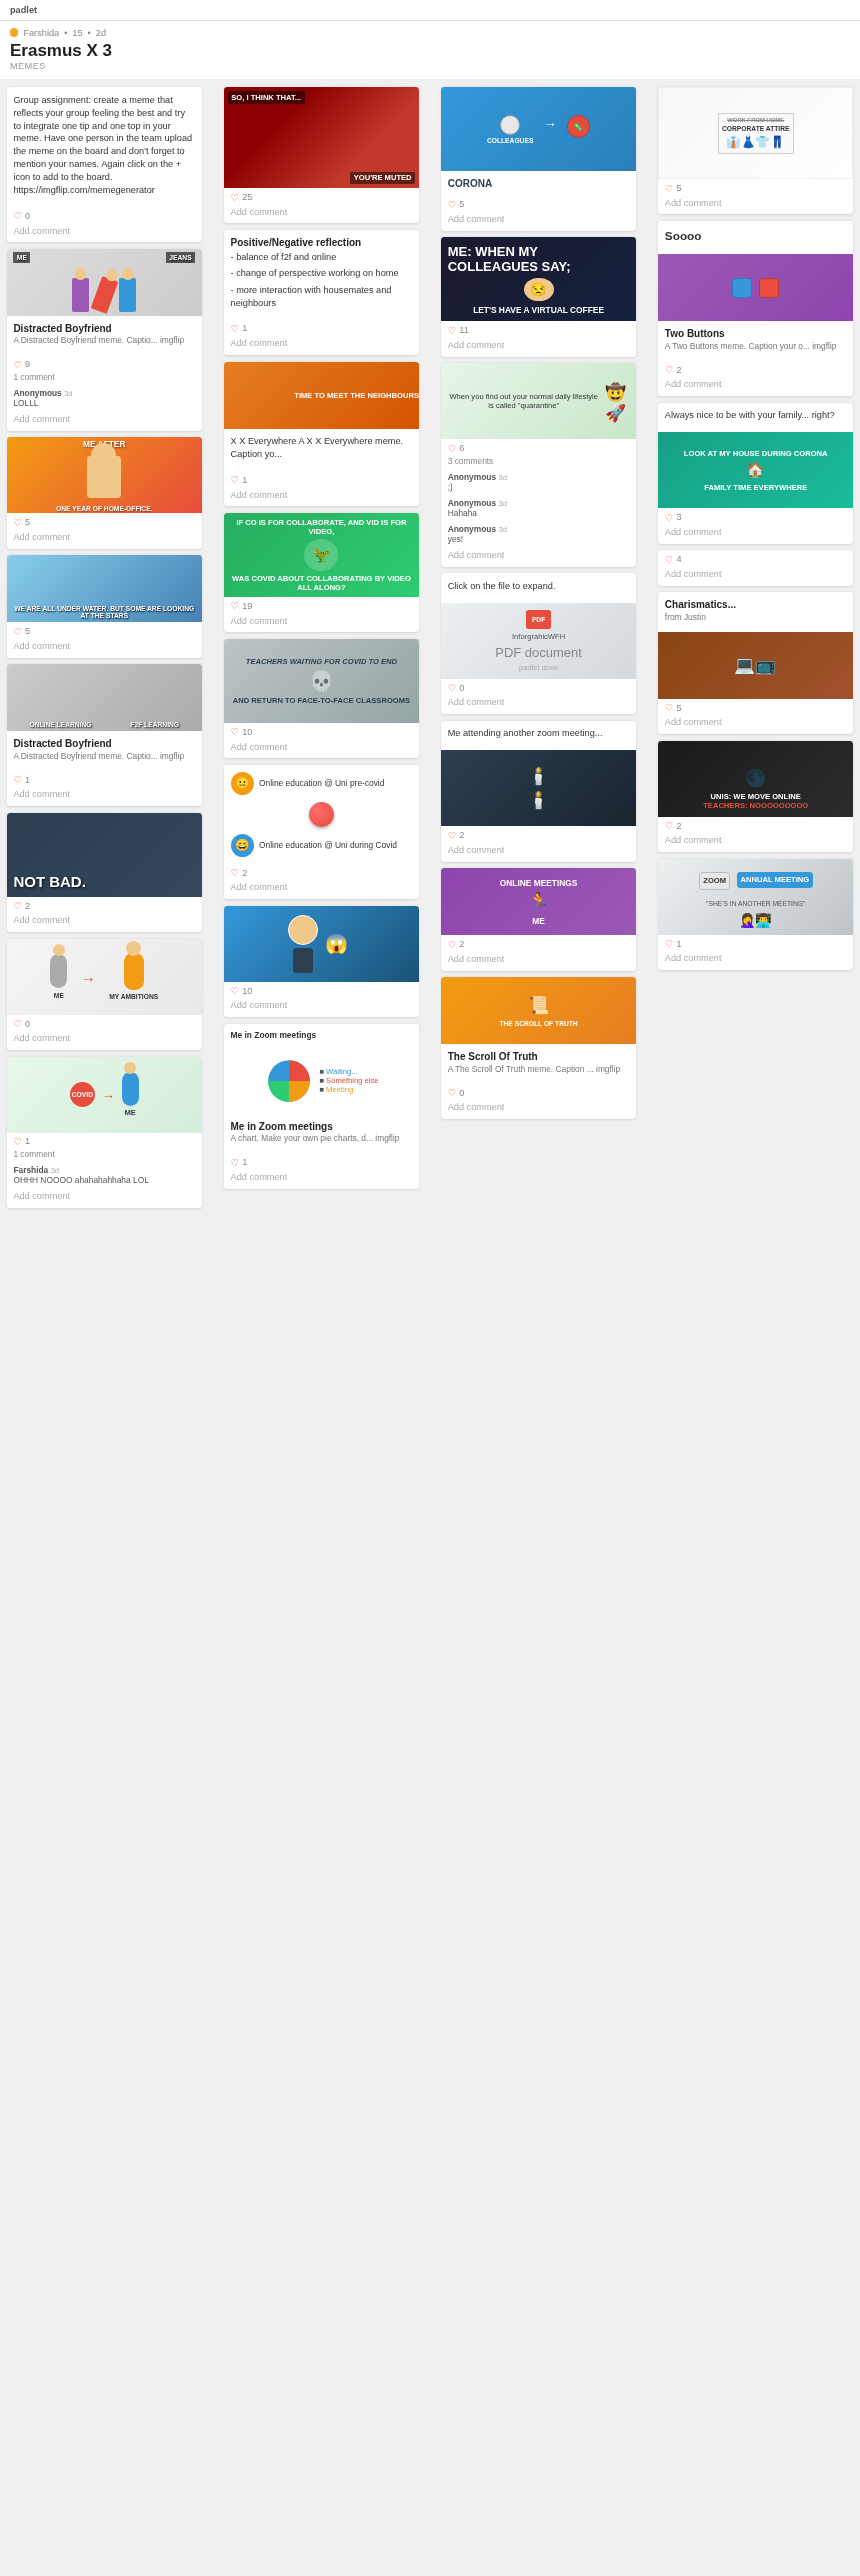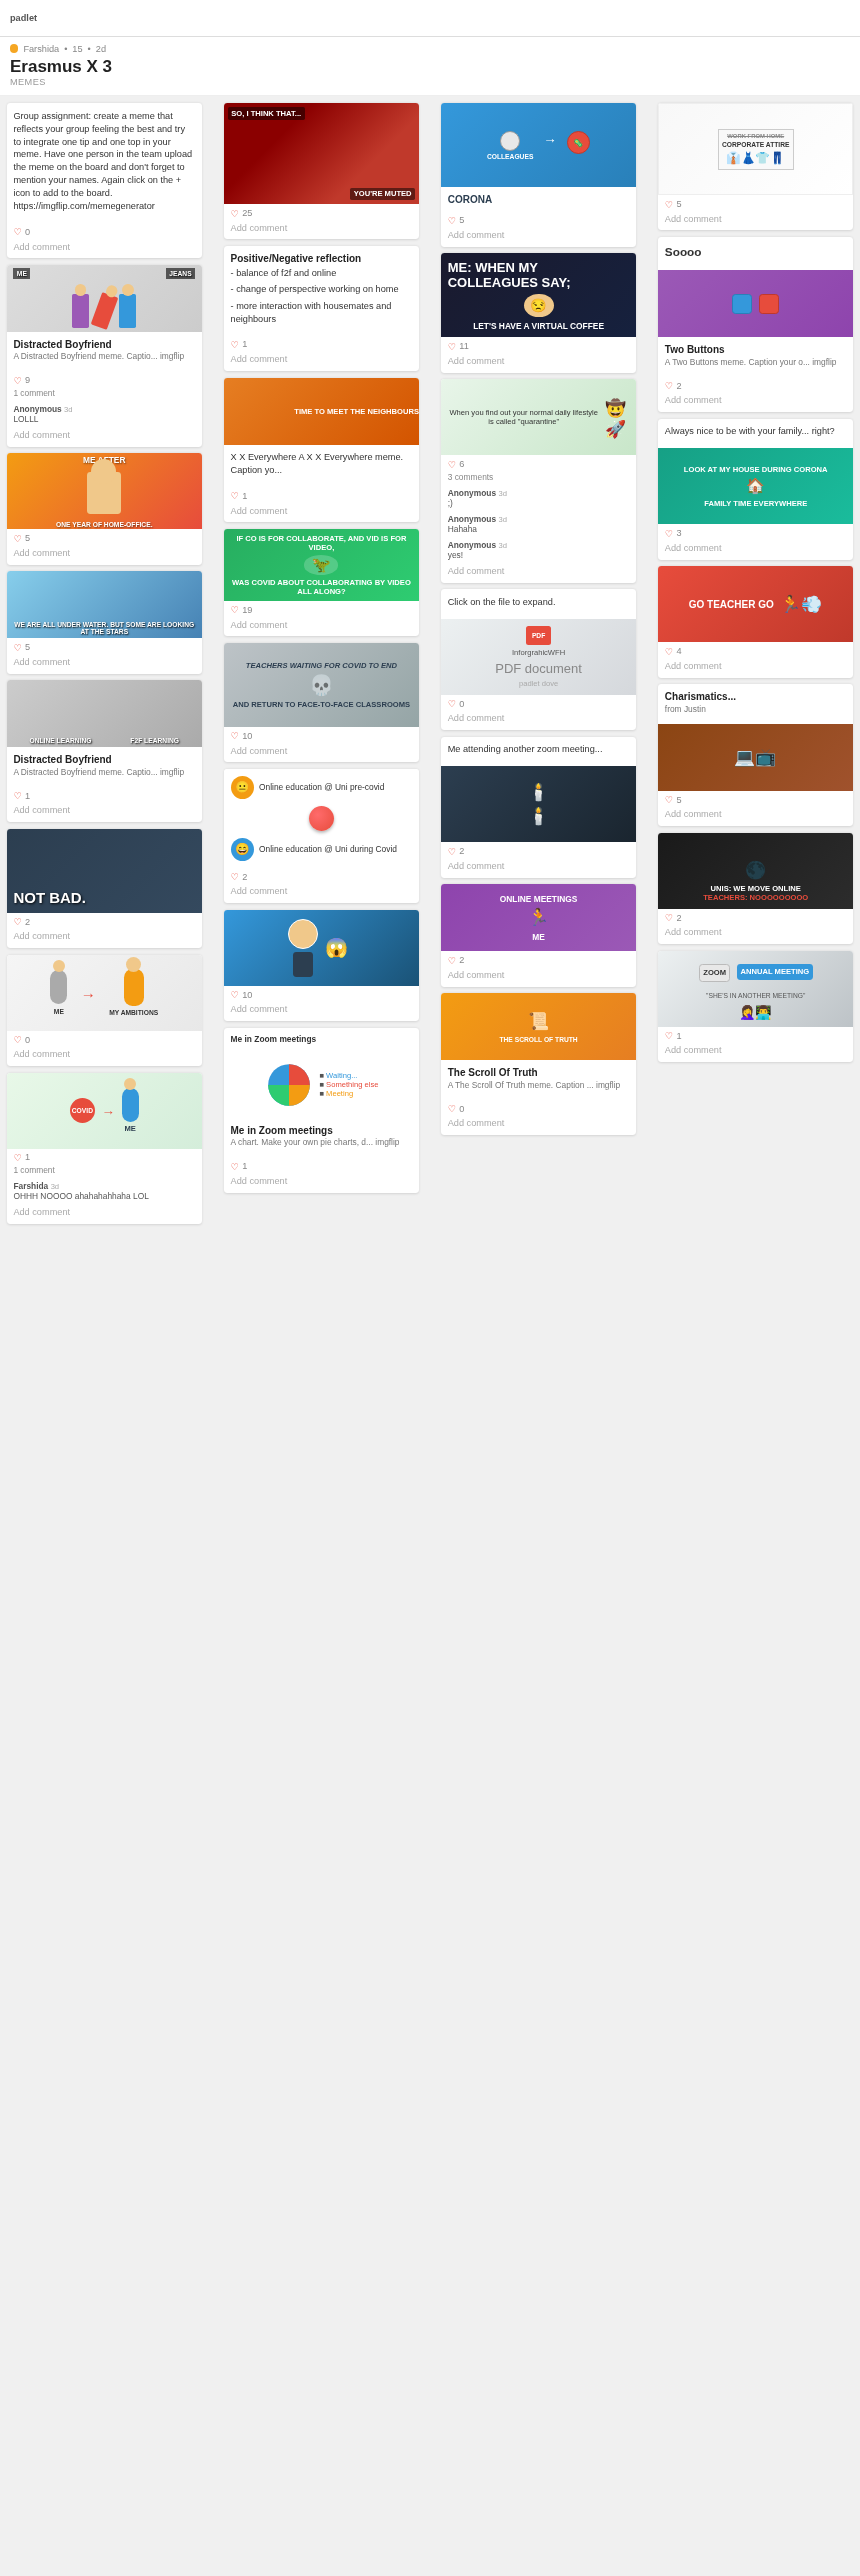--- a/index.html
+++ b/index.html
@@ -4,21 +4,21 @@
   <style>
     * { box-sizing: border-box; margin: 0; padding: 0; }
     body {
       font-family: -apple-system, BlinkMacSystemFont, 'Segoe UI', sans-serif;
       background: #f0f0f0;
       font-size: 10px;
       color: #333;
     }
     .app-header {
       background: #fff;
-      padding: 13px 10px;
+      padding: 5px 10px;
       display: flex;
       align-items: center;
       border-bottom: 0.8px solid #ddd;
       position: sticky;
       top: 0;
       z-index: 100;
     }
     .app-logo {
       font-size: 9.2px;
       font-weight: bold;
@@ -223,21 +223,21 @@
       background: linear-gradient(135deg, #ddd, #ccc);
       height: 67px;
       display: flex;
       align-items: center;
       justify-content: center;
       color: #555;
       font-size: 7.6px;
     }
     .meme-collaborate {
       background: linear-gradient(135deg, #27ae60, #2ecc71);
-      height: 72px;
+      height: 84px;
       display: flex;
       align-items: center;
       justify-content: center;
       color: #fff;
       font-size: 7.6px;
       font-weight: bold;
       text-align: center;
       padding: 5px;
       text-transform: uppercase;
       flex-direction: column;
@@ -1062,24 +1062,20 @@
       <div class="card-footer">
         <div class="like-row">
           <span class="heart-icon">♡</span>
           <span>3</span>
         </div>
         <div class="add-comment">Add comment</div>
       </div>
     </div>
 
     <div class="card">
-      <div class="meme-go-teacher">
-        <span style="font-size:10px;font-weight:bold;text-transform:uppercase;">GO TEACHER GO</span>
-        <div style="font-size:17px;margin-left:6.7px;">🏃💨</div>
-      </div>
       <div class="card-footer">
         <div class="like-row">
           <span class="heart-icon">♡</span>
           <span>4</span>
         </div>
         <div class="add-comment">Add comment</div>
       </div>
     </div>
 
     <div class="card">

